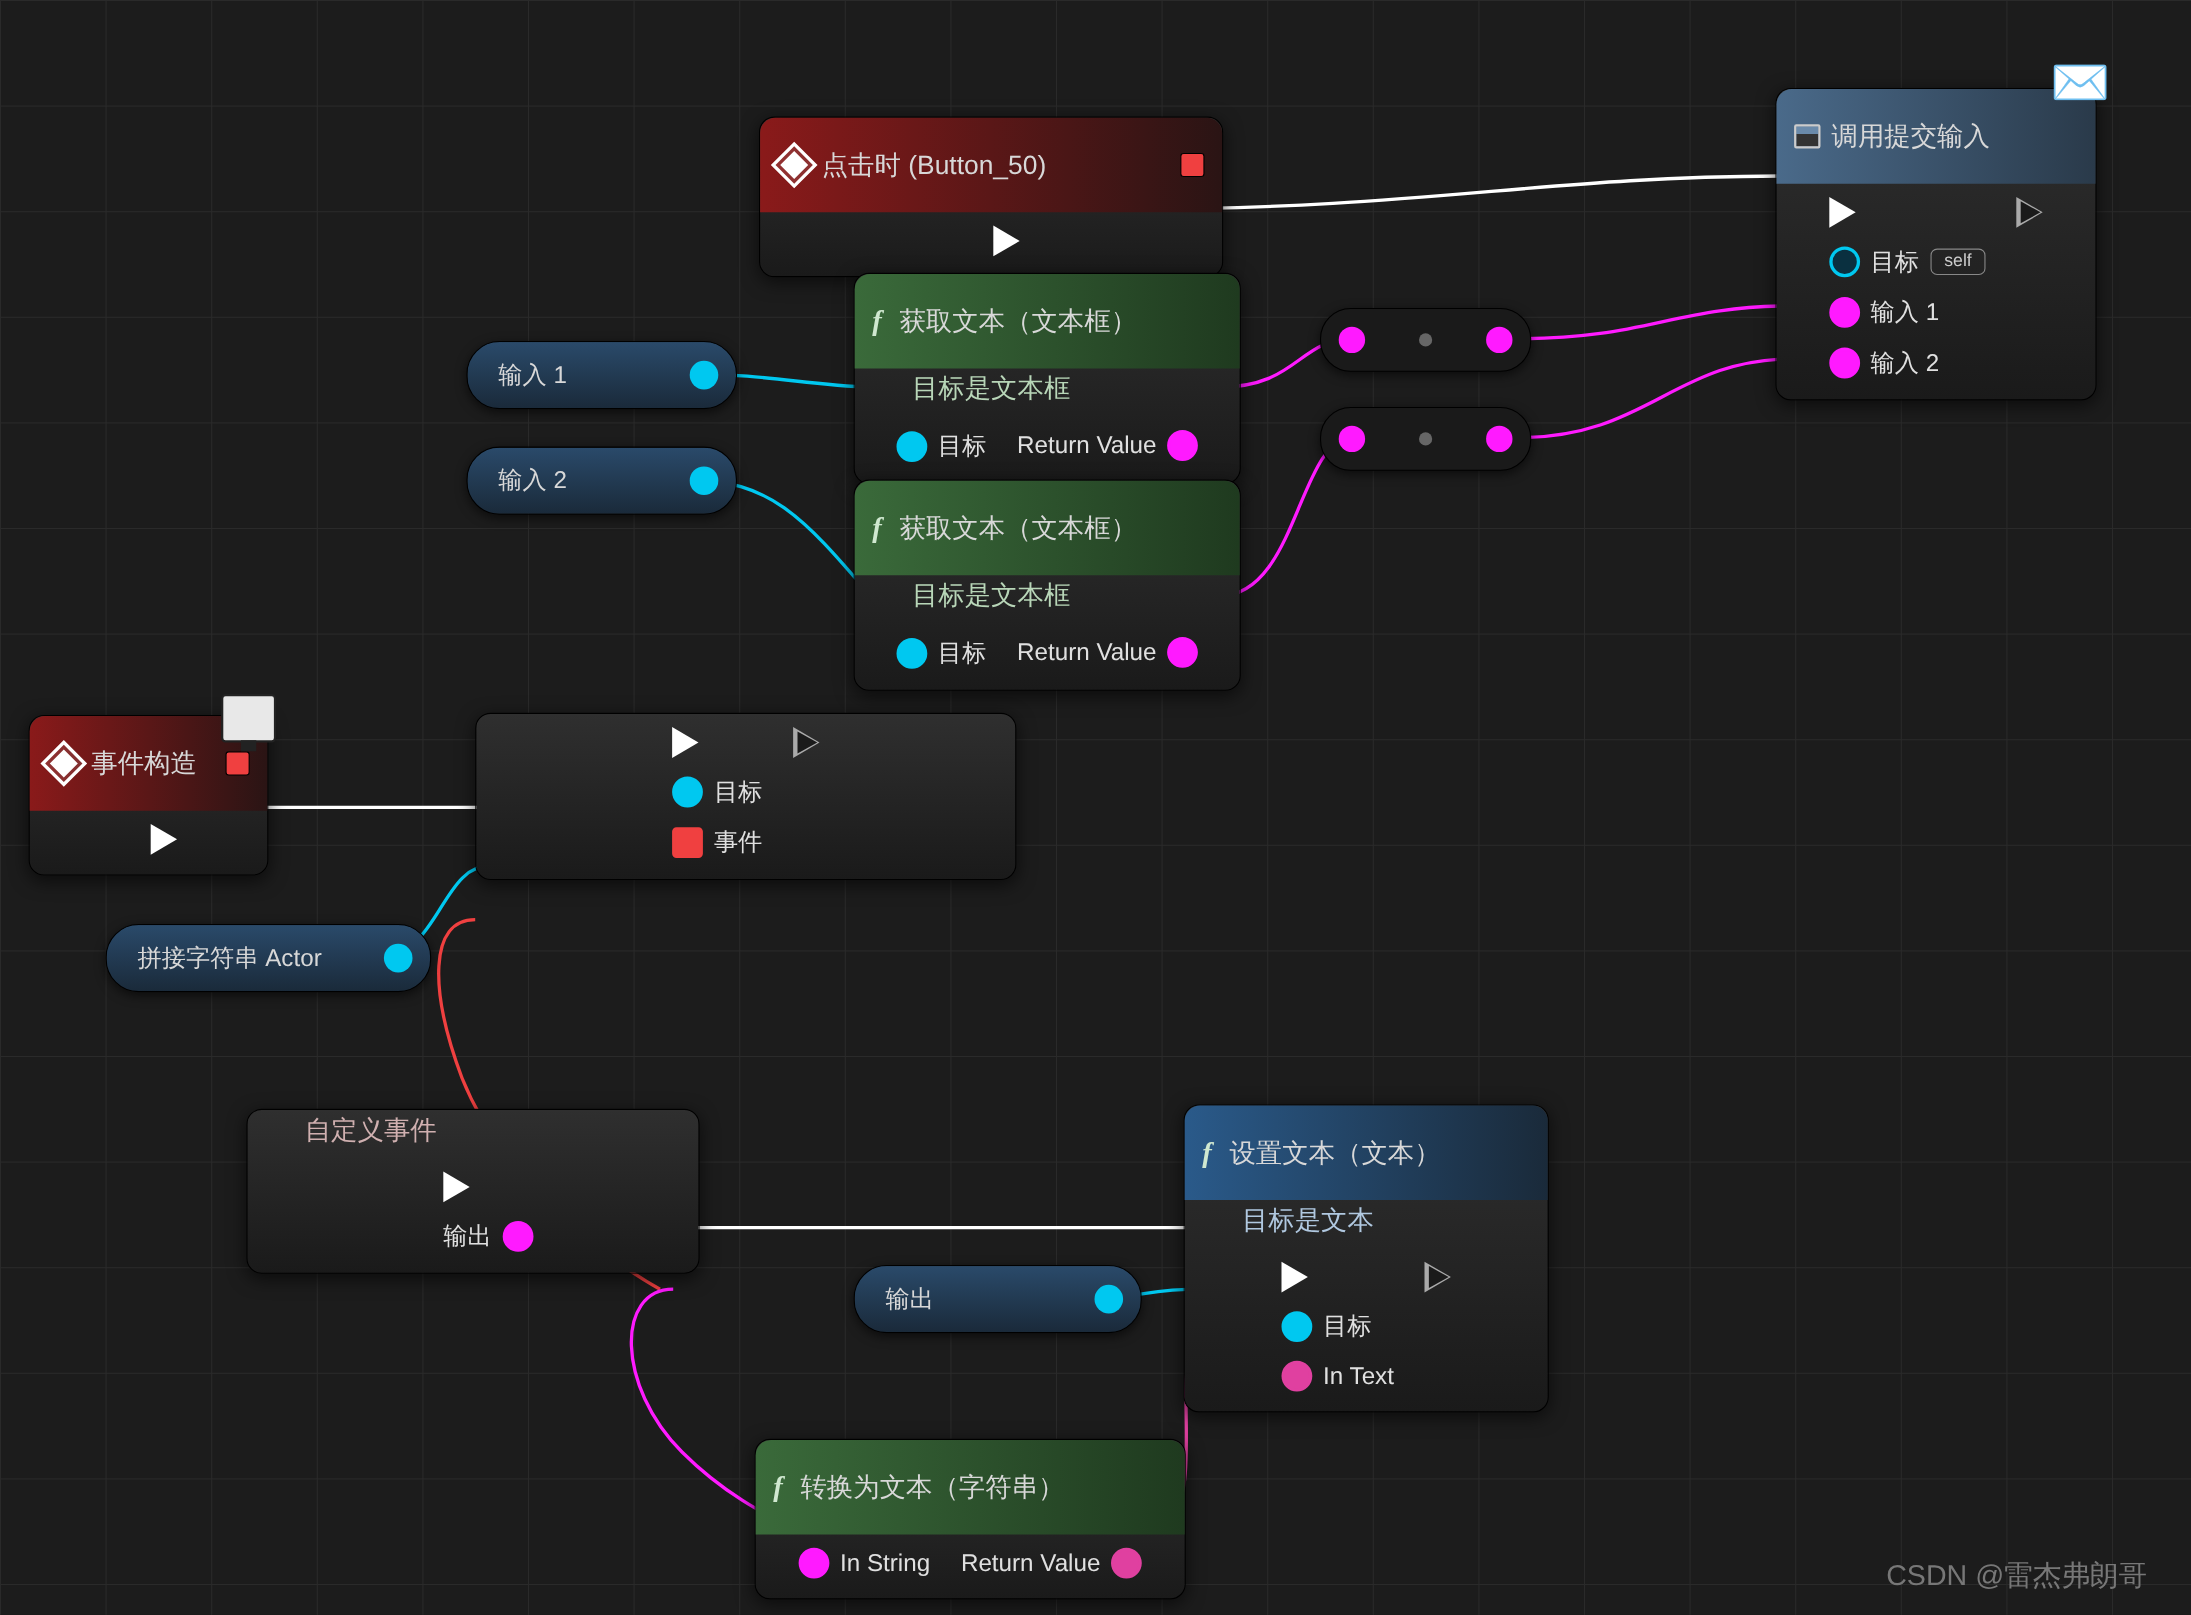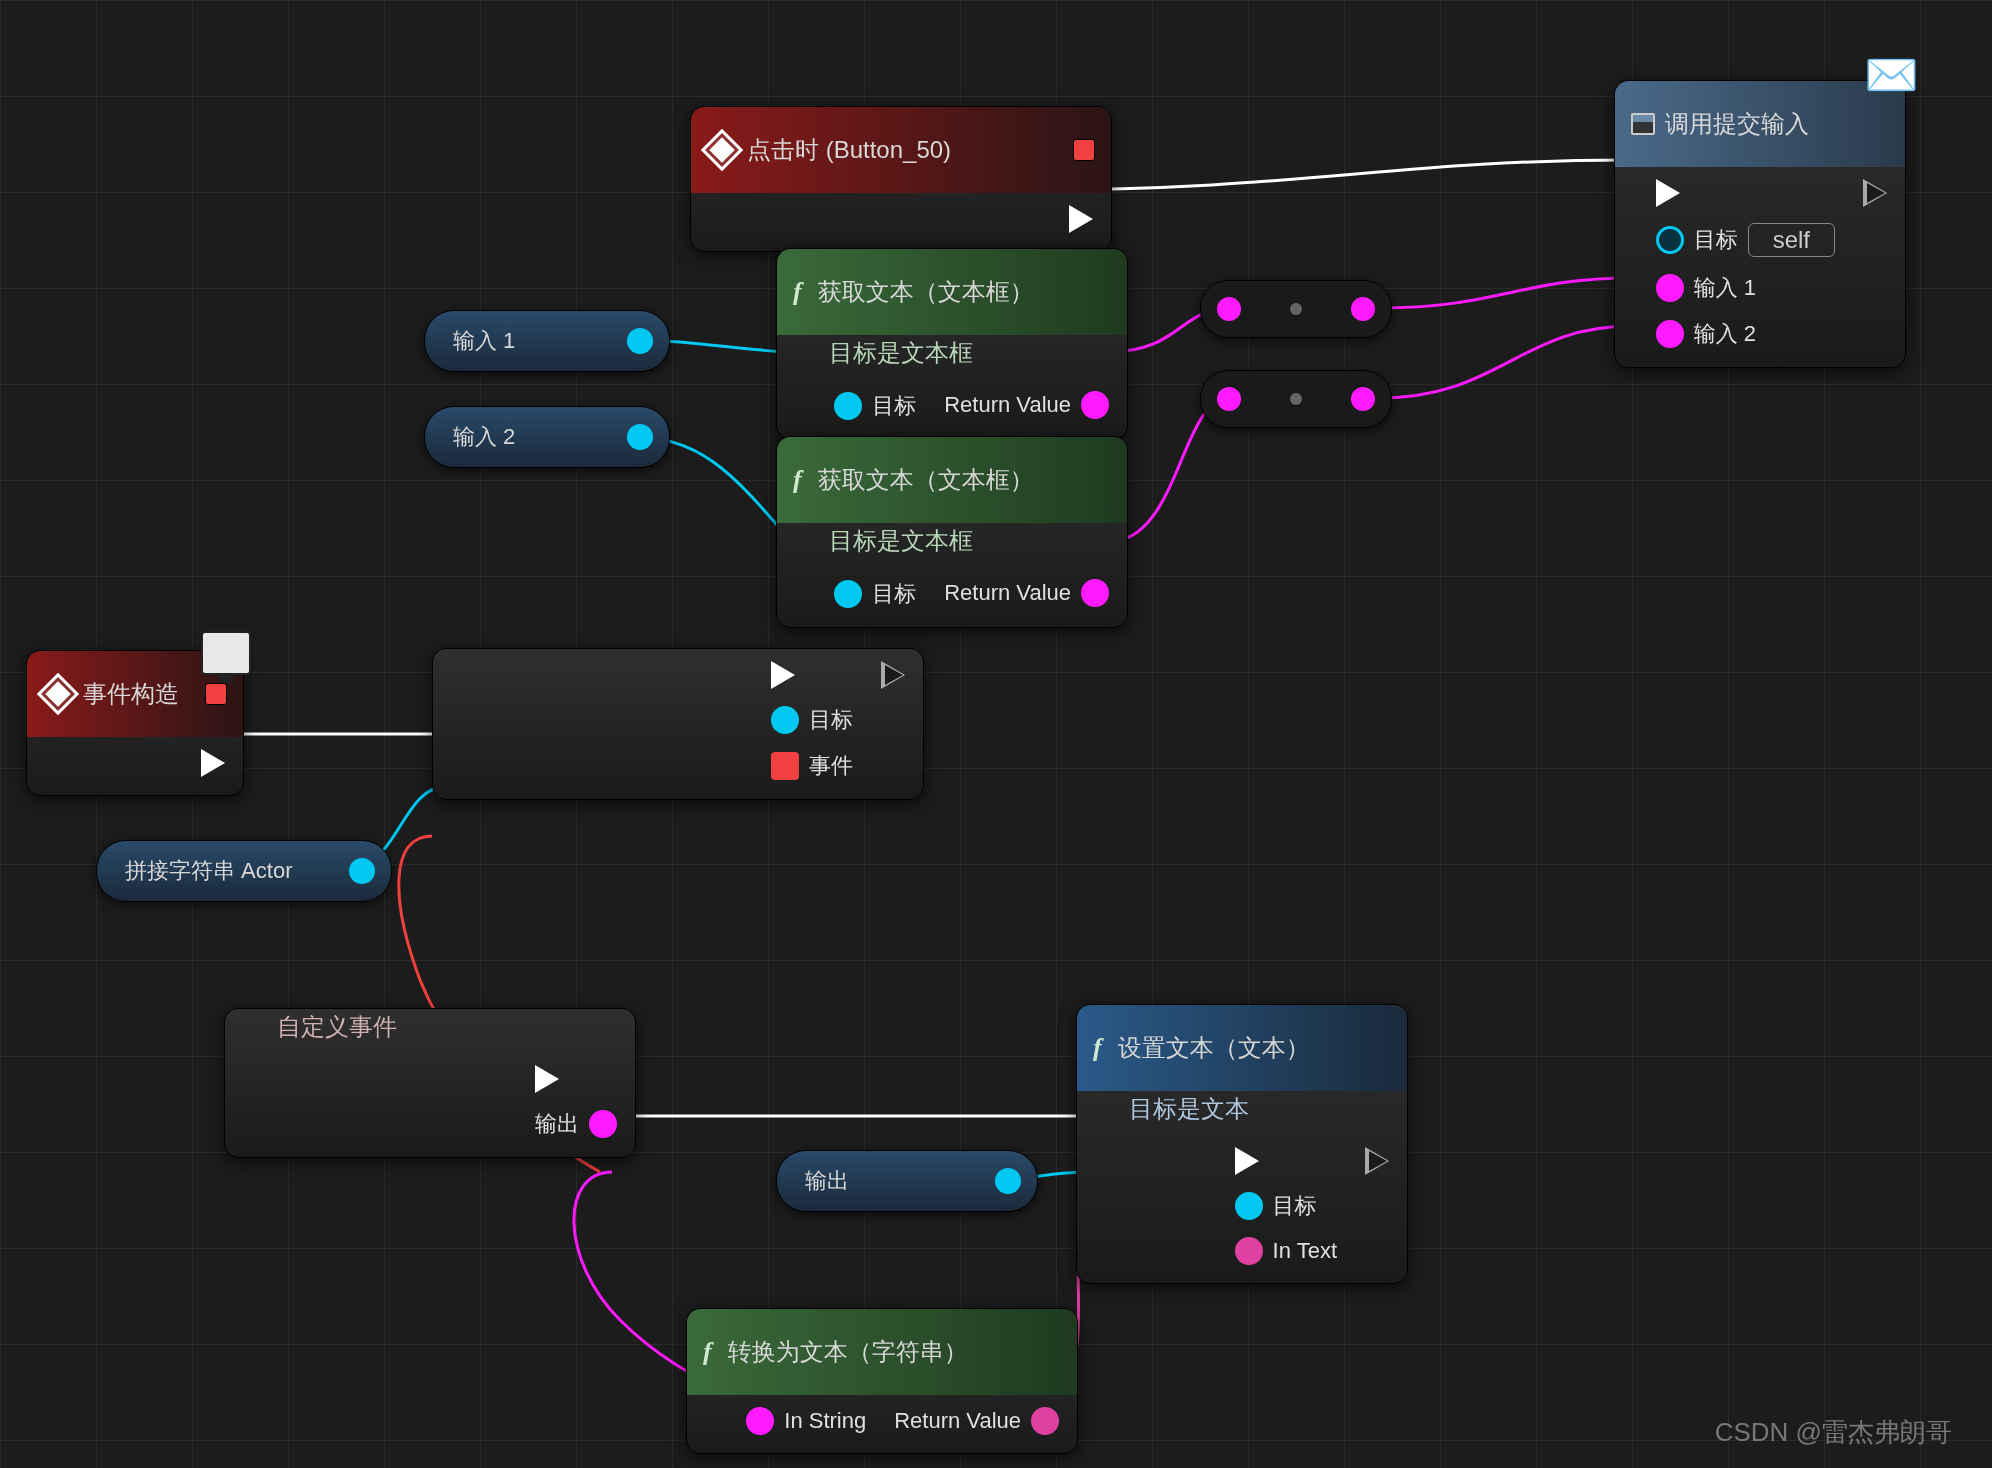--- a/index.html
+++ b/index.html
@@ -5,41 +5,41 @@
 html,body{margin:0;padding:0;width:1992px;height:1468px;background:#1c1c1c;overflow:hidden;font-family:"Microsoft YaHei",Arial,sans-serif;color:#d8d8d8;font-size:22px}
 .grid{position:absolute;inset:0;background-image:linear-gradient(#2a2a2a 1px,transparent 1px),linear-gradient(90deg,#2a2a2a 1px,transparent 1px);background-size:96px 96px}
 svg.wires{position:absolute;inset:0;pointer-events:none}
 .node{position:absolute;border-radius:14px;background:linear-gradient(#2f2f2f,#1a1a1a);border:1px solid #000;box-shadow:0 4px 16px rgba(0,0,0,.6);overflow:visible}
 .hdr{height:54px;border-radius:14px 14px 0 0;display:flex;align-items:center;padding:16px 16px;gap:10px;font-weight:400;font-size:24px}
 .hdr.red{background:linear-gradient(90deg,#8a1a1a,#2a1414)}
 .hdr.green{background:linear-gradient(90deg,#3a6a3a,#1f3a1f)}
 .hdr.blue{background:linear-gradient(90deg,#2a5a8a,#1a2a3a)}
 .hdr.bluesteel{background:linear-gradient(90deg,#4a6a8a,#2a3a4a)}
 .sub{font-size:24px;color:#b8d6b8;padding:2px 18px 10px 52px}
-.body{padding:12px 18px 18px 18px;display:flex;justify-content:flex-end;gap:28px}
+.body{padding:12px 18px 18px 18px;display:flex;justify-content:center;gap:28px}
 .col{display:flex;flex-direction:column;gap:16px}
 .row{display:flex;align-items:center;gap:10px;font-size:22px;color:#e0e0e0}
 .pin{width:22px;height:22px;border-radius:50%;border:3px solid}
 .pin.cyan{border-color:#00c8f0;background:#0a3040}
 .pin.filled.cyan{background:#00c8f0}
 .pin.filled.pink{background:#e040a0;border-color:#e040a0}
 .pin.pink{border-color:#e040a0;background:#401028}
 .pin.magenta{border-color:#ff1aff;background:#401040}
 .pin.filled.magenta{background:#ff1aff}
 .pin.red{border-color:#f04040;background:#401010}
 .pin.filled.red{background:#f04040}
 .exec{width:0;height:0;border-left:24px solid #fff;border-top:14px solid transparent;border-bottom:14px solid transparent}
 .exec.hollow{border-left-color:transparent;position:relative}
 .exec.hollow::before{content:"";position:absolute;left:-24px;top:-14px;width:0;height:0;border-left:24px solid #aaa;border-top:14px solid transparent;border-bottom:14px solid transparent}
 .exec.hollow::after{content:"";position:absolute;left:-20px;top:-10px;width:0;height:0;border-left:18px solid #1a1a1a;border-top:10px solid transparent;border-bottom:10px solid transparent}
 .pill{position:absolute;height:60px;border-radius:30px;background:linear-gradient(#2a4a6a,#1a2a3a);border:1px solid #000;display:flex;align-items:center;padding:0 16px 0 28px;gap:14px;font-size:22px;box-shadow:0 3px 10px rgba(0,0,0,.6)}
 .pillpin{width:26px;height:26px;border-radius:50%}
 .reroute{position:absolute;width:56px;height:56px;border-radius:28px;background:#1a1a1a;border:1px solid #000;box-shadow:0 3px 10px rgba(0,0,0,.6)}
 .reroute .d{position:absolute;width:24px;height:24px;border-radius:50%;background:#ff1aff;top:16px}
-.self{border:1px solid #888;border-radius:6px;padding:2px 24px;color:#ccc;font-size:24px}
+.self{border:1px solid #888;border-radius:6px;padding:2px 12px;color:#ccc;font-size:16px}
 .toggle{width:20px;height:20px;background:#f04040;border:1px solid #000;margin-left:auto;border-radius:3px}
 .diamond{width:24px;height:24px;transform:rotate(45deg);border:3px solid #fff;background:rgba(255,255,255,.1)}
 .diamond.in{position:relative}
 .diamond.in::after{content:"";position:absolute;inset:3px;background:#fff}
 .ficon{font-style:italic;font-weight:bold;color:#d0e8d0;margin-right:6px;font-size:26px;font-family:Georgia,serif}
 .winicon{width:20px;height:18px;border:2px solid #ccc;background:linear-gradient(#6a8aaa 0 40%,#333 40%);border-radius:2px}
 .monitor{position:absolute;top:-20px;right:-8px;width:46px;height:40px;background:#e8e8e8;border:2px solid #222;border-radius:4px}
 .monitor::after{content:"";position:absolute;bottom:-10px;left:16px;width:14px;height:10px;background:#222}
 .envelope{position:absolute;top:-32px;right:-14px;font-size:44px}
 .wm{position:absolute;bottom:18px;right:40px;color:#777;font-size:26px}

